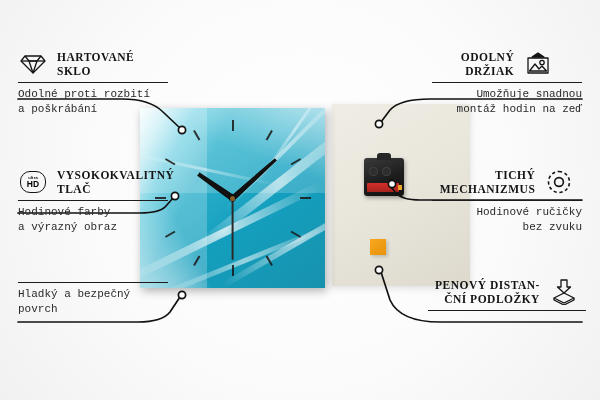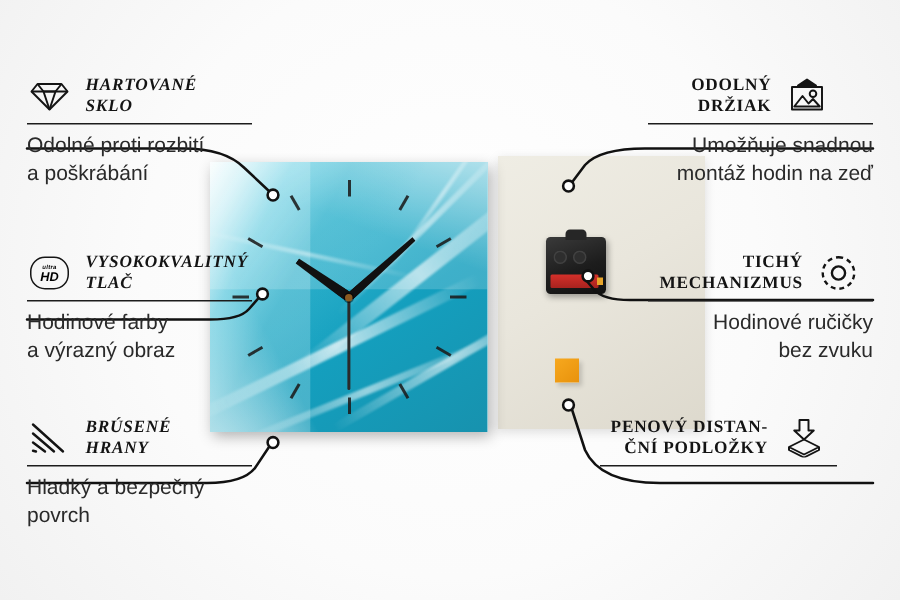--- a/index.html
+++ b/index.html
@@ -194,21 +194,21 @@
   .callout { position: absolute; }
   .callout.left  { text-align: left;  }
   .callout.right { text-align: right; }
 
   .head {
     display: flex;
     align-items: center;
     gap: 9px;
   }
   .callout.right .head { justify-content: center; }
-  .callout.left .head  { justify-content: flex-start; font-style: italic; }
+  .callout.left .head  { justify-content: flex-start; }
 
   .ico {
     flex: 0 0 auto;
     width: 30px;
     height: 26px;
     display: flex;
     align-items: center;
     justify-content: center;
   }
   .ttl {
@@ -220,34 +220,34 @@
     color: #141414;
     text-transform: uppercase;
     white-space: pre-line;
   }
   .rule {
     height: 1px;
     background: #1c1c1c;
     margin: 4px 0 4px 0;
   }
   .sub {
-    font-family: Liberation Sans, sans-serif;
-    font-size: 14px;
+    font-family: Liberation Mono, monospace;
+    font-size: 11px;
     line-height: 1.32;
     color: #2a2a2a;
     white-space: pre-line;
   }
 
   
   #c-glass    { left: 18px;  top: 50px;  width: 150px; }
   #c-print    { left: 18px;  top: 168px; width: 150px; }
   #c-edges    { left: 18px;  top: 278px; width: 150px; }
   #c-holder   { left: 432px; top: 50px;  width: 150px; }
   #c-mech     { left: 432px; top: 168px; width: 150px; }
-  #c-foam     { left: 400px; top: 278px; width: 158px; }
+  #c-foam     { left: 428px; top: 278px; width: 158px; }
 
   .ultrahd {
     width: 24px; height: 20px;
     border: 1.4px solid #151515;
     border-radius: 10px;
     display: flex;
     flex-direction: column;
     align-items: center;
     justify-content: center;
     line-height: 1;
@@ -352,32 +352,20 @@
       </span>
       <span class="ttl">VYSOKOKVALITNÝ
 TLAČ</span>
     </div>
     <div class="rule"></div>
     <div class="sub">Hodinové farby
 a výrazný obraz</div>
   </div>
 
   <div class="callout left" id="c-edges">
-    <div class="head">
-      <span class="ico">
-        <svg width="26" height="22" viewBox="0 0 26 22" stroke="#141414" stroke-width="1.6" fill="none" stroke-linecap="round">
-          <path d="M2 2 L22 20"></path>
-            <path d="M2 8 L16 20"></path>
-            <path d="M2 14 L10 20"></path>
-            <path d="M2 19.5 L4 20"></path>
-        </svg>
-      </span>
-      <span class="ttl">BRÚSENÉ
-HRANY</span>
-    </div>
     <div class="rule"></div>
     <div class="sub">Hladký a bezpečný povrch</div>
   </div>
 
   <div class="callout right" id="c-holder">
     <div class="head">
       <span class="ttl">ODOLNÝ
 DRŽIAK</span>
       <span class="ico">
         <svg width="28" height="24" viewBox="0 0 28 24" fill="none" stroke="#141414" stroke-width="1.3" stroke-linejoin="round">

